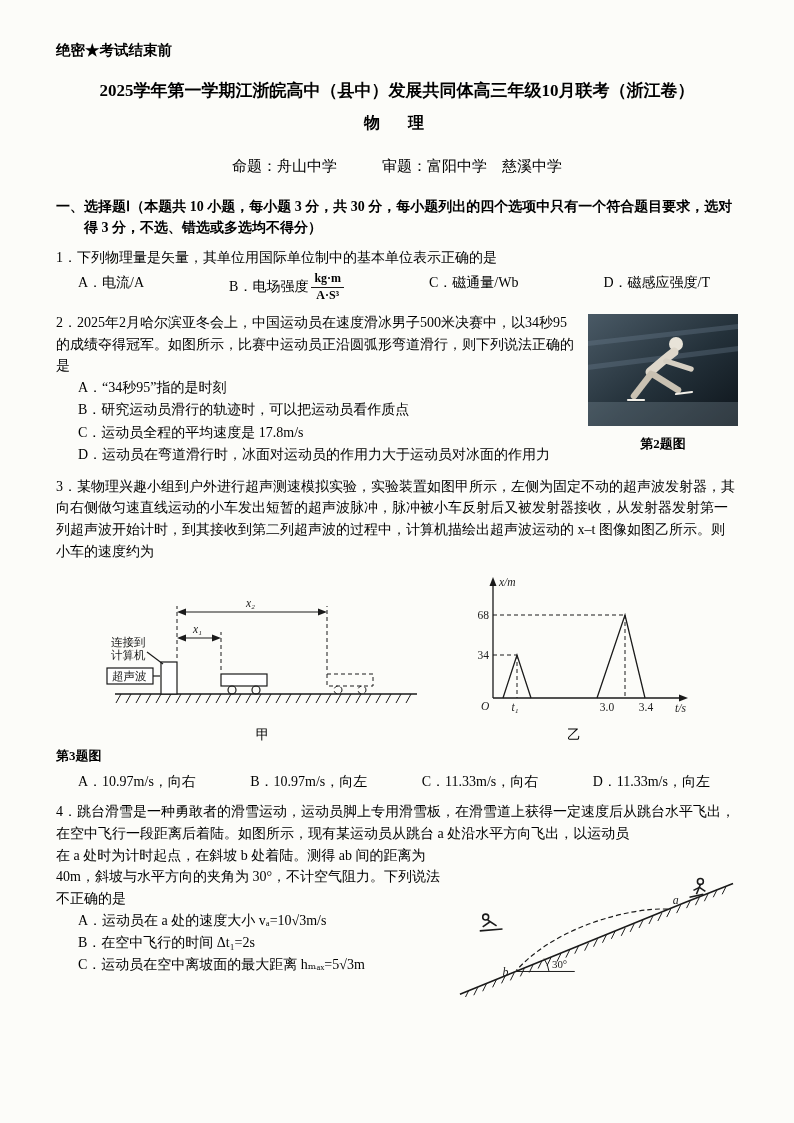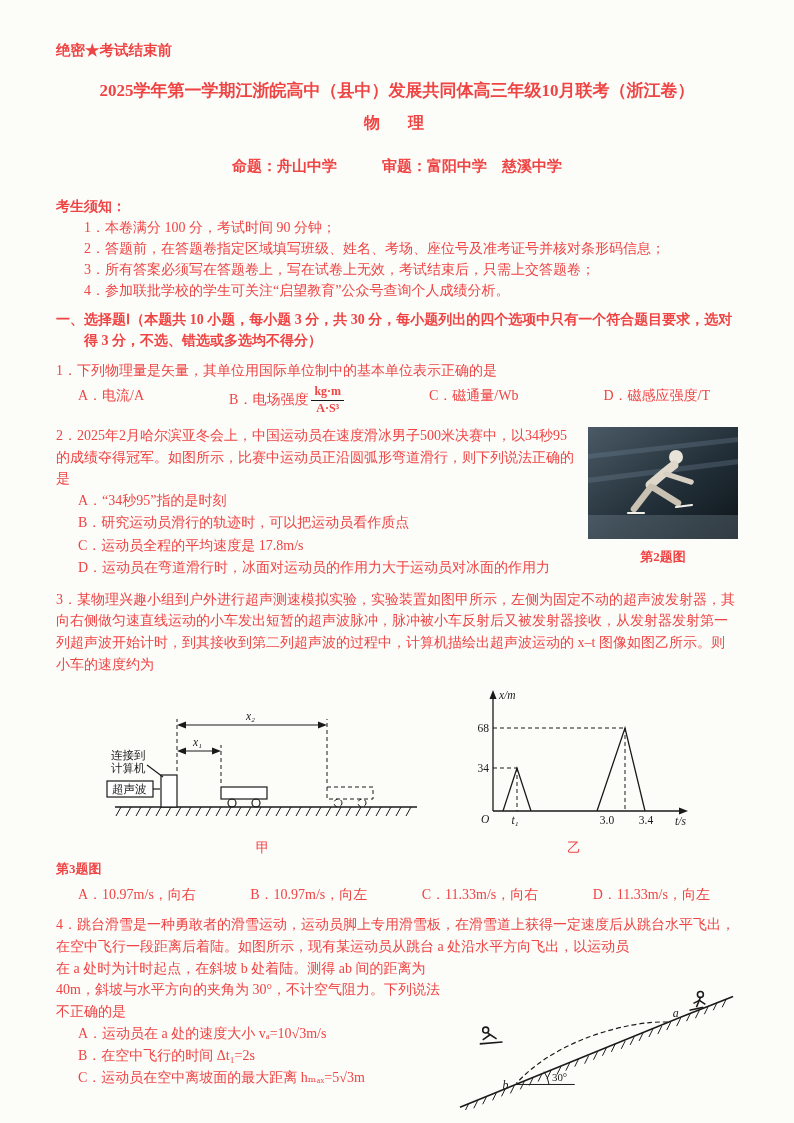--- a/index.html
+++ b/index.html
@@ -1,25 +1,25 @@
 <!DOCTYPE html>
 <html><head>
 <meta charset="utf-8">
 <style>
   * { margin:0; padding:0; box-sizing:border-box; }
   html,body { background:#e9e9e9; }
   .page {
-    width:794px; height:1123px; margin:0 auto; background:#fcfcf9; color:#ef4444;
+    width:794px; height:1123px; margin:0 auto; background:#fcfcf9; color:#000000;
     font-family:"Liberation Serif","DejaVu Serif",serif;
     font-size:14px; line-height:1.5; padding:40px 56px 24px; overflow:hidden; position:relative;
   }
   .secrecy { font-weight:bold; font-size:14.5px; margin-bottom:16px; }
   .title { text-align:center; font-weight:bold; font-size:17px; margin-bottom:2px; }
   .subject { text-align:center; font-weight:bold; font-size:16px; letter-spacing:6px; margin:8px 0 20px; }
-  .committee { text-align:center; font-weight:bold; font-size:15px; margin-bottom:18px; }
+  .committee { text-align:center; font-weight:normal; font-size:15px; margin-bottom:18px; }
   .notes-title { font-weight:bold; }
   .note-item { padding-left:28px; }
   .section-heading { font-weight:bold; margin-top:8px; padding-left:28px; text-indent:-28px;font-family:Liberation Serif, serif; }
   .question { margin-top:9px; }
   .q-text { line-height:1.55; }
   .options-row { display:flex; justify-content:space-between; padding:4px 28px 0 22px; }
   .option-line { padding-left:22px; line-height:1.6; }
   .frac { display:inline-block; text-align:center; vertical-align:middle; font-size:12px; line-height:1.15; margin-left:3px;font-weight:bold; }
   .frac .num { display:block; border-bottom:1px solid #151515; padding:0 3px 1px; }
   .frac .den { display:block; padding-top:1px; }
@@ -35,27 +35,20 @@
 </head>
 <body>
 
 <div class="page">
 
   <div class="secrecy">绝密★考试结束前</div>
   <div class="title">2025学年第一学期江浙皖高中（县中）发展共同体高三年级10月联考（浙江卷）</div>
   <div class="subject">物　理</div>
   <div class="committee">命题：舟山中学　　　审题：富阳中学　慈溪中学</div>
 
-  <div class="notes">
-    <div class="notes-title">考生须知：</div>
-    <div class="note-item">1．本卷满分 100 分，考试时间 90 分钟；</div>
-    <div class="note-item">2．答题前，在答题卷指定区域填写班级、姓名、考场、座位号及准考证号并核对条形码信息；</div>
-    <div class="note-item">3．所有答案必须写在答题卷上，写在试卷上无效，考试结束后，只需上交答题卷；</div>
-    <div class="note-item">4．参加联批学校的学生可关注“启望教育”公众号查询个人成绩分析。</div>
-  </div>
 
   <div class="section-heading">一、选择题Ⅰ（本题共 10 小题，每小题 3 分，共 30 分，每小题列出的四个选项中只有一个符合题目要求，选对得 3 分，不选、错选或多选均不得分）</div>
 
   <div class="question">
     <div class="q-text">1．下列物理量是矢量，其单位用国际单位制中的基本单位表示正确的是</div>
     <div class="options-row">
       <span class="opt">A．电流/A</span>
       <span class="opt"><span>B．电场强度</span><span class="frac"><span class="num">kg·m</span><span class="den">A·S³</span></span></span>
       <span class="opt">C．磁通量/Wb</span>
       <span class="opt">D．磁感应强度/T</span>

